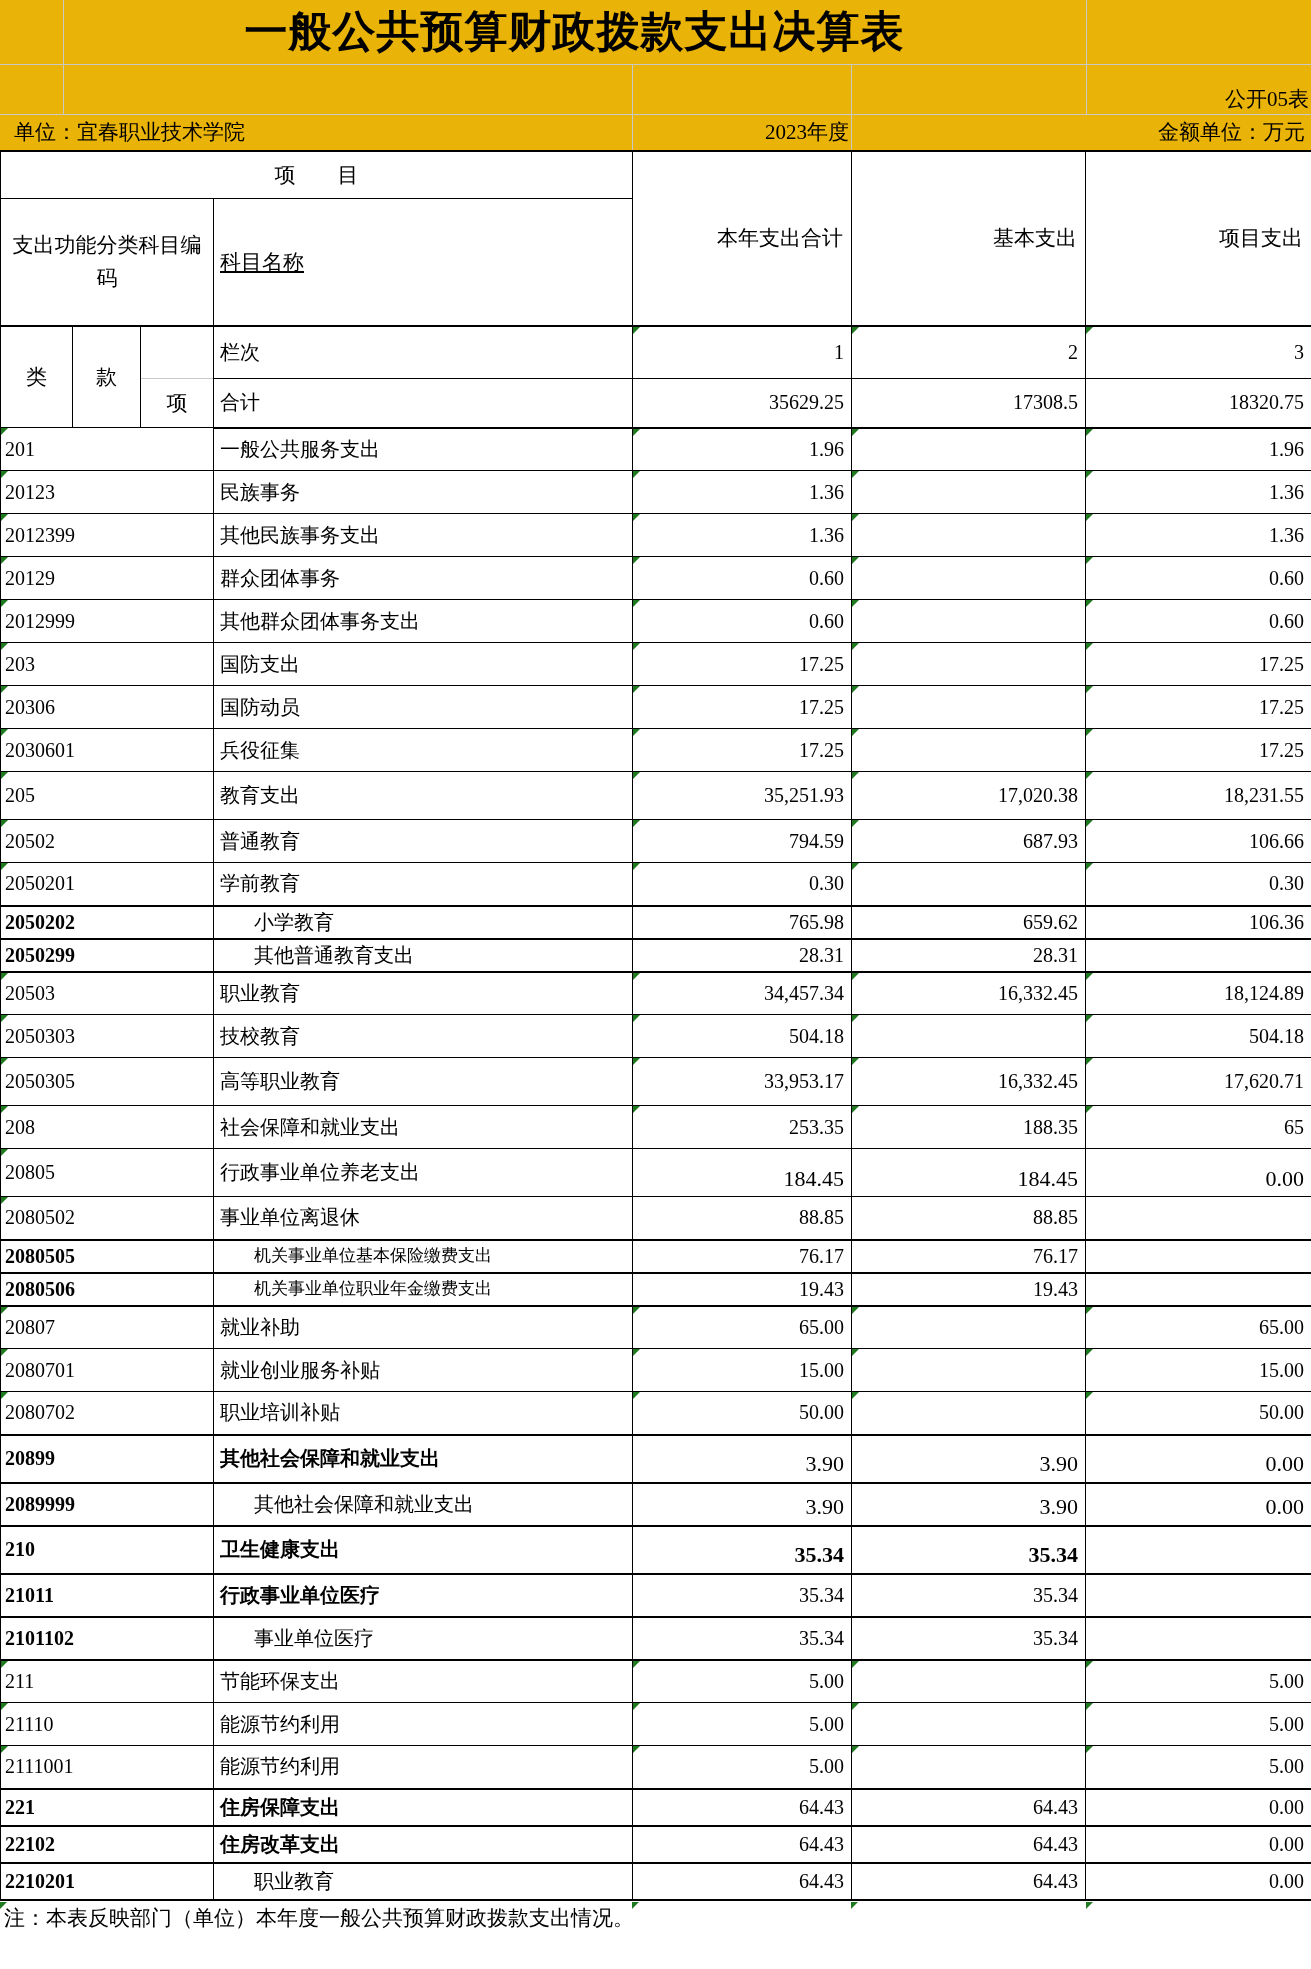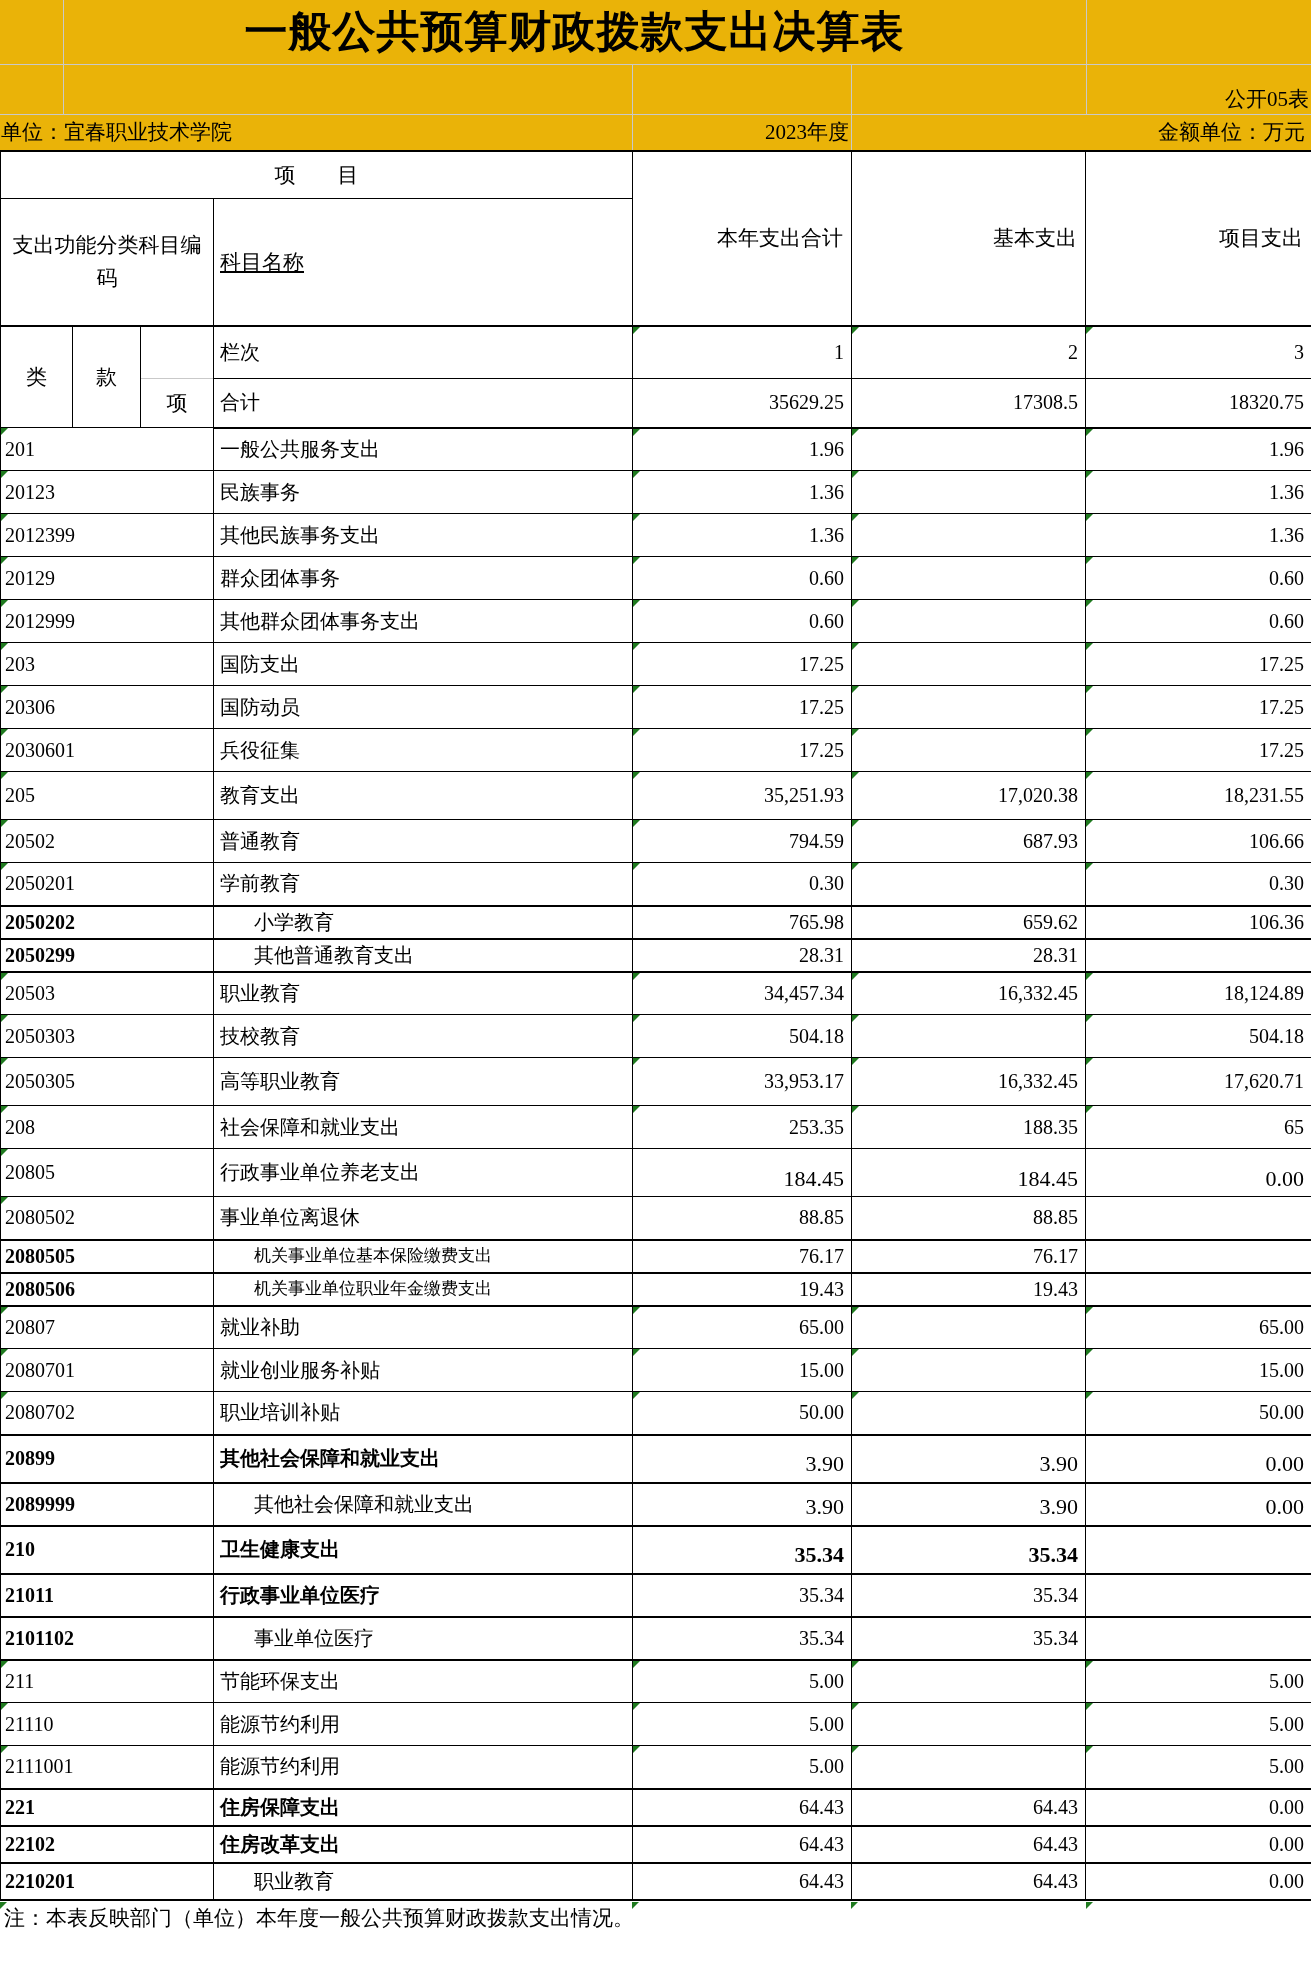--- a/index.html
+++ b/index.html
@@ -10,21 +10,21 @@
   .top{position:relative;width:1311px;height:150px;background:#eab308;}
   .gl{position:absolute;background:#c9c9c9;}
   .title{position:absolute;left:63px;top:0;width:1023px;height:63px;
          display:flex;align-items:center;justify-content:center;
          font-family:"Liberation Sans","DejaVu Sans",sans-serif;
          font-weight:700;font-size:43px;letter-spacing:1px;white-space:nowrap;}
   .sheetno{position:absolute;left:4px;top:65px;width:1305px;height:48px;
            display:flex;align-items:flex-end;justify-content:flex-end;
            font-size:21px;padding-bottom:2px;}
   .unitrow{position:absolute;left:0;top:115px;width:1311px;height:35px;font-size:21px;}
-  .org{position:absolute;left:1px;top:3px;}
+  .org{position:absolute;left:14px;top:3px;}
   .year{position:absolute;left:0;top:3px;width:849px;text-align:right;}
   .money-unit{position:absolute;right:6px;top:3px;}
 
   
   table{border-collapse:collapse;table-layout:fixed;width:1311px;}
   td{border:1px solid #000;overflow:hidden;vertical-align:middle;
      font-size:20px;padding:0;line-height:1.25;}
   tr.t2 td{border-top-width:2px;margin-left:36px;}
   tr.b2 td{border-bottom-width:2px;}
 

